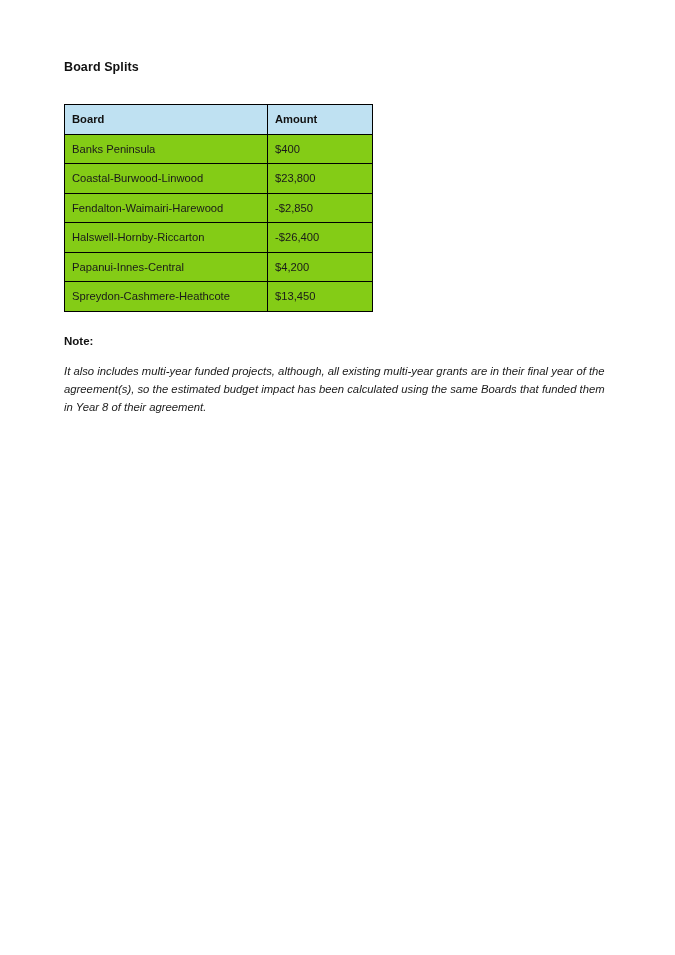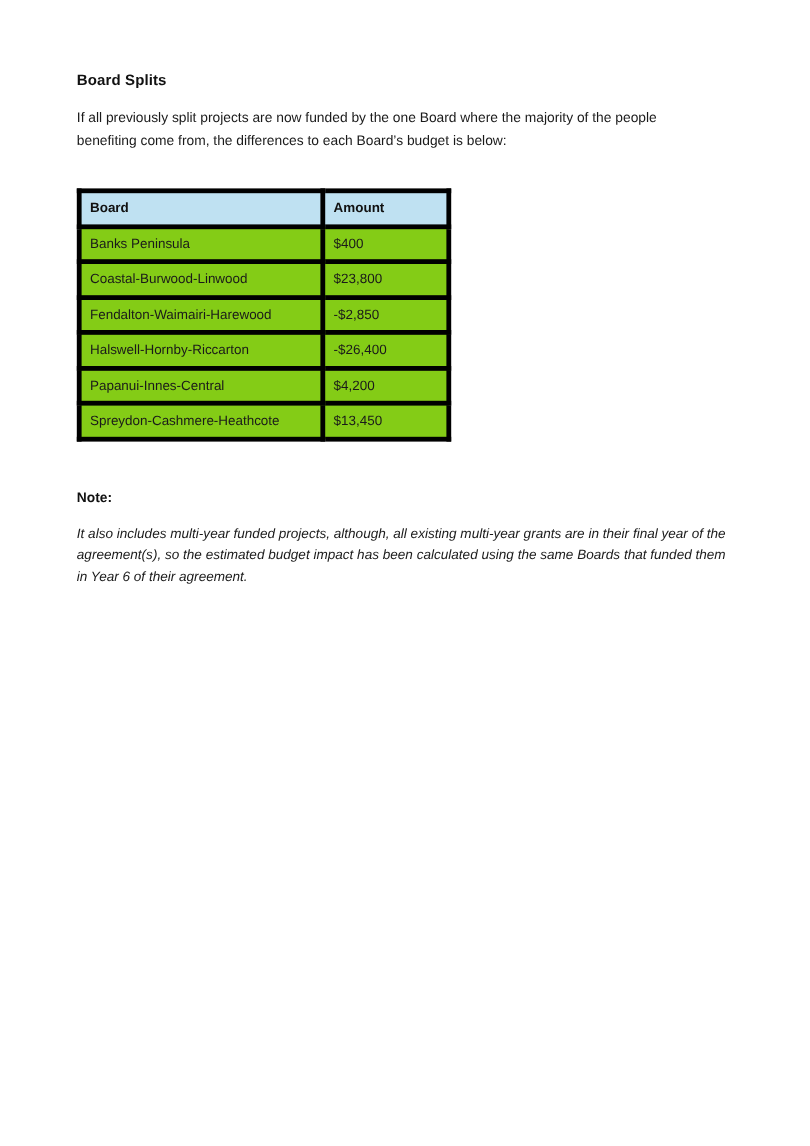--- a/index.html
+++ b/index.html
@@ -36,21 +36,21 @@
     margin: 0;
     max-width: 512px;
   }
   table.board-table {
     border-collapse: collapse;
     margin-top: 30px;
     table-layout: fixed;
   }
   table.board-table th,
   table.board-table td {
-    border: 4px solid #000000;
+    border: 1px solid #000000;
     padding: 0 0 0 7px;
     height: 29.5px;
     font-size: 11.2px;
     text-align: left;
     vertical-align: middle;
     box-sizing: border-box;
   }
   table.board-table th {
     background: #bfe1f2;
     font-weight: bold;
@@ -63,39 +63,38 @@
   }
   .col-board { width: 203px; }
   .col-amount { width: 105px; }
   td.negative {
     color: #e03c31;
   }
   .note-label {
     font-size: 11.5px;
     font-weight: bold;
     color: #111111;
-    margin: 41px 0 0 0;
+    margin: 23px 0 0 0;
   }
   .note-para {
     font-size: 11.3px;
     font-style: italic;
     line-height: 1.62;
     color: #1a1a1a;
     margin: 15px 0 0 0;
     max-width: 548px;
   }
 </style>
 </head>
 <body>
 
 <div class="page">
 
   <h1 class="doc-heading">Board Splits</h1>
 
-  <p class="intro-para">If all previously split projects are now funded by the one Board where the majority of the people benefiting come from, the differences to each Board’s budget is below:</p>
 
   <table class="board-table">
     <thead>
       <tr>
         <th class="col-board">Board</th>
         <th class="col-amount">Amount</th>
       </tr>
     </thead>
     <tbody>
       <tr>
@@ -119,15 +118,15 @@
         <td class="col-amount">$4,200</td>
       </tr>
       <tr>
         <td class="col-board">Spreydon-Cashmere-Heathcote</td>
         <td class="col-amount">$13,450</td>
       </tr>
     </tbody>
   </table>
 
   <p class="note-label">Note:</p>
-  <p class="note-para">It also includes multi-year funded projects, although, all existing multi-year grants are in their final year of the agreement(s), so the estimated budget impact has been calculated using the same Boards that funded them in Year 6 of their agreement.</p>
+  <p class="note-para">It also includes multi-year funded projects, although, all existing multi-year grants are in their final year of the agreement(s), so the estimated budget impact has been calculated using the same Boards that funded them in Year 8 of their agreement.</p>
 
 </div>
 
 </body></html>

